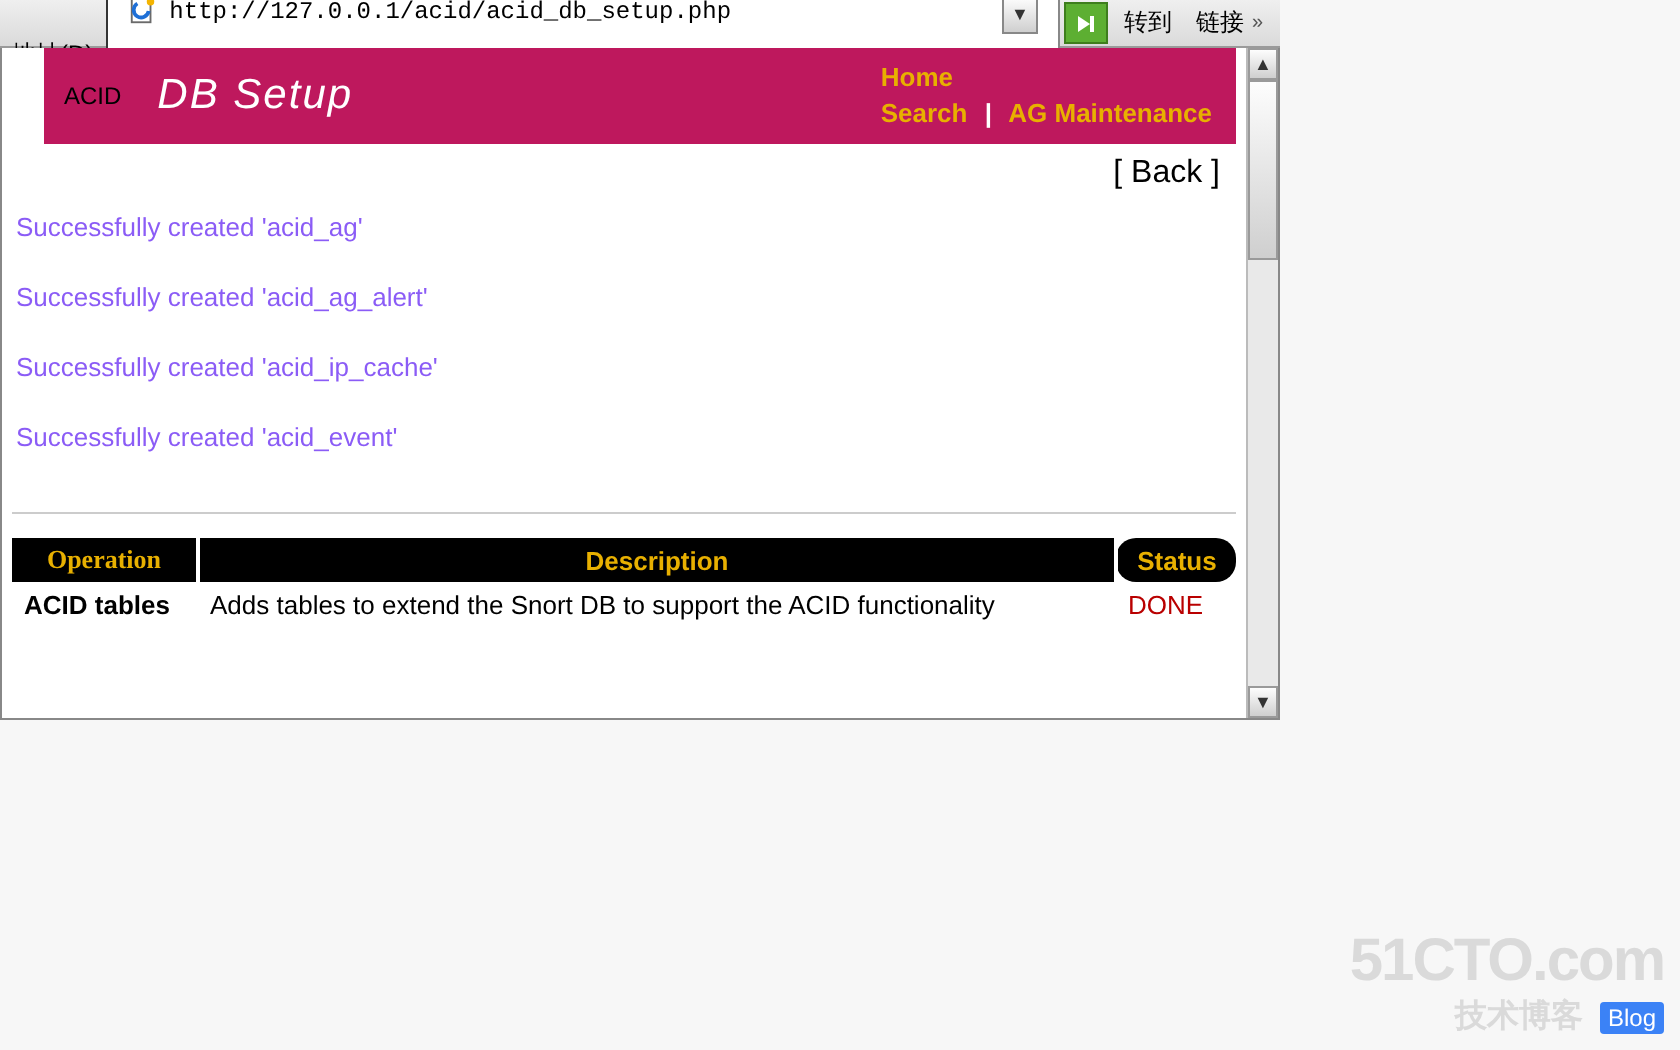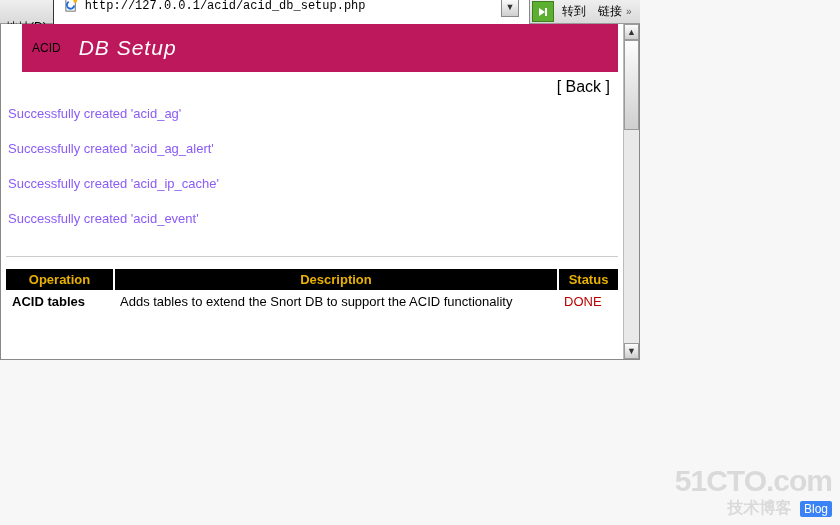--- a/index.html
+++ b/index.html
@@ -160,22 +160,22 @@
     font-size: 13px;
   }
   .op-table th {
     background: #000;
     color: #E8B000;
     font-weight: bold;
     padding: 3px 6px;
     text-align: center;
     border-right: 2px solid #fff;
   }
-  .op-table th:last-child { border-right: none; }
-  .op-table th.op { width: 108px; }
+  .op-table th:last-child { border-right: none; border-radius: 10px; }
+  .op-table th.op { width: 93px; font-family: Liberation Serif, serif; }
   .op-table th.st { width: 60px; }
   .op-table td { padding: 4px 6px; vertical-align: top; }
   .op-table td.opcell { font-weight: bold; color:#000; }
   .op-table td.stcell { color: #B90000; text-align:left; }
 
   
   .watermark {
     position: absolute;
     right: 8px; bottom: 6px;
     text-align: right;
@@ -218,20 +218,26 @@
   <span class="links-label">链接</span>
   <span class="chev">»</span>
 </div>
 
 <div class="viewport-wrap">
   <div class="page">
 
     <div class="header">
       <span class="brand">ACID</span>
       <span class="title">DB Setup</span>
+      <div class="nav">
+        <a>Home</a><br>
+        <a>Search</a>
+        <span class="sep">|</span>
+        <a>AG Maintenance</a>
+      </div>
     </div>
 
     <div class="back-row">
       <a>[ Back ]</a>
     </div>
 
     <div class="msgs">
       <p class="msg">Successfully created 'acid_ag'</p>
       <p class="msg">Successfully created 'acid_ag_alert'</p>
       <p class="msg">Successfully created 'acid_ip_cache'</p>

